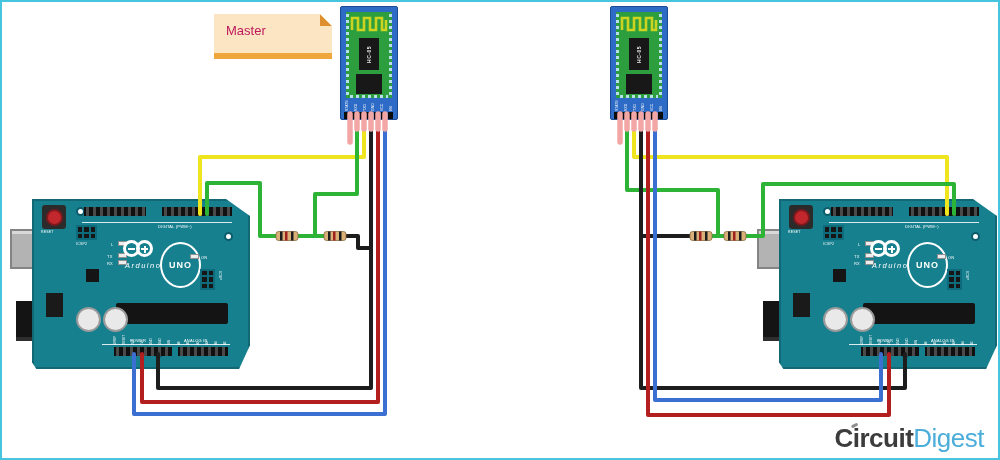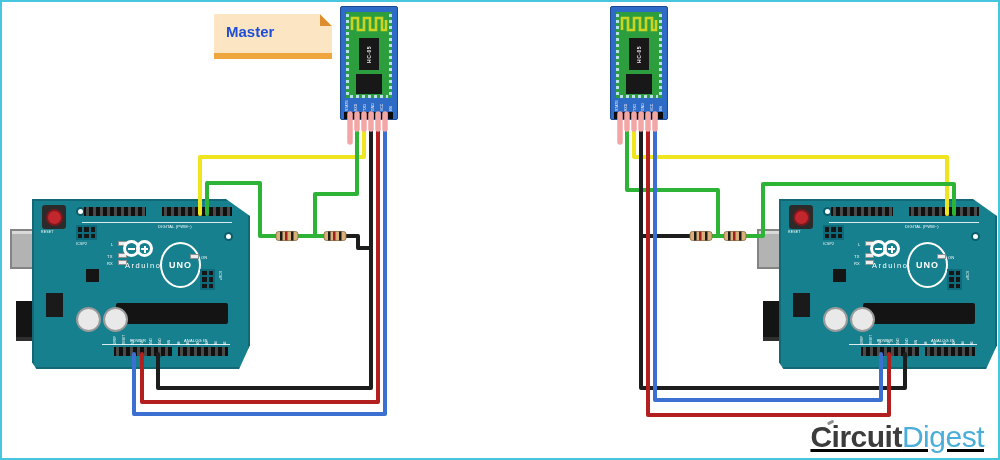--- a/index.html
+++ b/index.html
@@ -4,21 +4,21 @@
 <style>
   html,body{margin:0;padding:0;background:#fff;font-family:"Liberation Sans",sans-serif;}
   .canvas{position:relative;width:1000px;height:460px;box-sizing:border-box;background:#fff;
           border:2px solid var(--canvas-border,#45c6de);overflow:hidden;}
 
   
   .note{position:absolute;top:12px;width:118px;height:45px;background:var(--note-fill,#fce5c2);
         clip-path:polygon(0 0,calc(100% - 12px) 0,100% 12px,100% 100%,0 100%);}
   .note-fold{position:absolute;top:0;right:0;width:12px;height:12px;background:var(--note-fold,#dd8f2d);
         clip-path:polygon(0 0,100% 100%,0 100%);}
-  .note-text{position:absolute;left:12px;top:9px;font-size:15px;font-weight:bold;color:#1d4ed8;}
+  .note-text{position:absolute;left:12px;top:9px;font-size:13px;font-weight:normal;color:#be185d;}
   .note-bar{position:absolute;left:0;bottom:0;width:100%;height:6px;background:var(--note-bar,#efa63d);box-shadow:0 2px 0 rgba(0,0,0,.15);}
 
   
   .module{position:absolute;top:4px;width:58px;height:114px;background:var(--module-pcb,#2e6bc6);
           border:1px solid #1c4a92;border-radius:2px;box-sizing:border-box;}
   .mcard{position:absolute;left:5px;top:5px;width:46px;height:86px;background:var(--module-card,#2d9e3e);}
   .mpads-l,.mpads-r{position:absolute;top:2px;width:3px;height:82px;
           background:repeating-linear-gradient(180deg,#b9e0e8 0 3px,transparent 3px 6px);}
   .mpads-l{left:0;} .mpads-r{right:0;}
   .mpads-b{position:absolute;left:4px;bottom:0;width:38px;height:3px;
@@ -65,21 +65,21 @@
   .rx-lbl{left:75px;top:62px;} .led-rx{left:86px;top:61px;}
   .on-lbl{left:169px;top:56px;} .led-on{left:158px;top:55px;}
   .inf{position:absolute;left:91px;top:41px;width:32px;height:18px;}
   .inf i{position:absolute;top:0;width:17px;height:17px;border:3px solid #fff;border-radius:50%;box-sizing:border-box;}
   .inf .c1{left:0;} .inf .c2{left:13px;}
   .inf b{position:absolute;background:#fff;}
   .inf .minus{left:5px;top:8px;width:7px;height:2px;}
   .inf .plush{left:18px;top:8px;width:7px;height:2px;} .inf .plusv{left:20.5px;top:5.5px;width:2px;height:7px;}
   .uno-badge{position:absolute;left:128px;top:43px;border:2px solid #fff;border-radius:50%;
          padding:16px 7px;font-size:9px;font-weight:bold;color:#fff;letter-spacing:1px;}
-  .brand-lbl{left:93px;top:64px;font-size:7.5px;letter-spacing:1.5px;}
+  .brand-lbl{left:93px;top:64px;font-size:7.5px;letter-spacing:1.5px;font-style:italic;}
   .chip-s{position:absolute;left:54px;top:70px;width:13px;height:13px;background:#151515;}
   .chip-big{position:absolute;left:84px;top:104px;width:112px;height:21px;background:#141414;border-radius:2px;}
   .cap{position:absolute;width:25px;height:25px;border-radius:50%;background:#e9e9e9;border:2px solid #9a9a9a;box-sizing:border-box;top:108px;}
   .cap1{left:44px;} .cap2{left:71px;}
   .reg{position:absolute;left:14px;top:94px;width:17px;height:24px;background:#1a1a1a;}
   .icsp{position:absolute;left:168px;top:70px;width:15px;height:21px;background:#0e6b7c;display:grid;
         grid-template-columns:repeat(2,1fr);gap:2px;padding:2px;box-sizing:border-box;}
   .icsp-lbl{left:185px;top:72px;font-size:3.5px;writing-mode:vertical-rl;}
   .power-lbl{left:98px;top:139px;} .analog-lbl{left:152px;top:139px;}
   .pinrow{position:absolute;top:127px;height:19px;display:flex;justify-content:space-between;}
@@ -91,21 +91,21 @@
   .wires{position:absolute;left:0;top:0;z-index:40;pointer-events:none;}
   .wire{fill:none;stroke-width:4;stroke-linejoin:round;stroke-linecap:round;}
   .wk-yellow{stroke:var(--wire-yellow,#efe51e);} .wk-green{stroke:var(--wire-green,#2db335);}
   .wk-black{stroke:var(--wire-black,#1d1d1d);} .wk-red{stroke:var(--wire-red,#b31f1f);}
   .wk-blue{stroke:var(--wire-blue,#3b6fd1);}
   .stub{stroke:var(--wire-stub,#f2a7a6);stroke-width:5.5;stroke-linecap:round;}
   .res-body{fill:var(--resistor-body,#d8b078);stroke:#8a6b42;stroke-width:.8;}
   .band-a{fill:var(--resistor-band-a,#1c1c1c);} .band-b{fill:var(--resistor-band-b,#a32020);}
 
   
-  .brand-logo{position:absolute;right:14px;bottom:4px;font-size:30px;font-weight:bold;letter-spacing:-.5px;z-index:30;text-decoration:underline;}
+  .brand-logo{position:absolute;right:14px;bottom:4px;font-size:26px;font-weight:bold;letter-spacing:-.5px;z-index:30;}
   .cd1{color:var(--logo-dark,#3c3c3c);position:relative;}
   .cd2{color:var(--logo-blue,#4badda);font-weight:normal;}
   .cd-accent{position:absolute;left:17px;top:1px;width:7px;height:2.5px;background:#8f8f8f;border-radius:2px;transform:rotate(-27deg);}
 </style>
 </head>
 <body>
 
 <div class="canvas">
 
   <div class="note" style="left:212px;">

